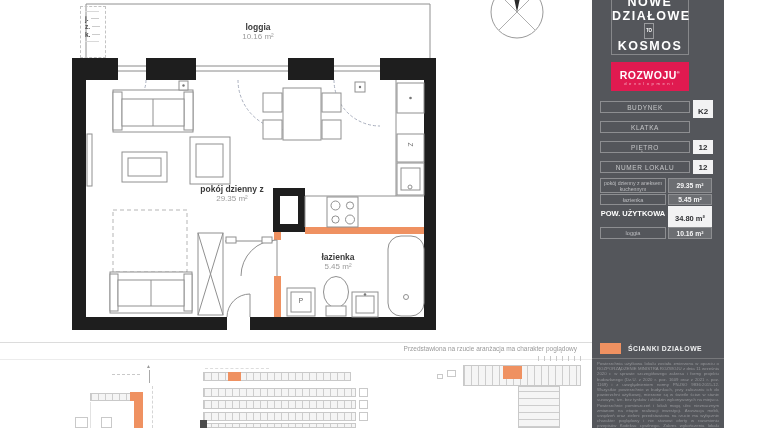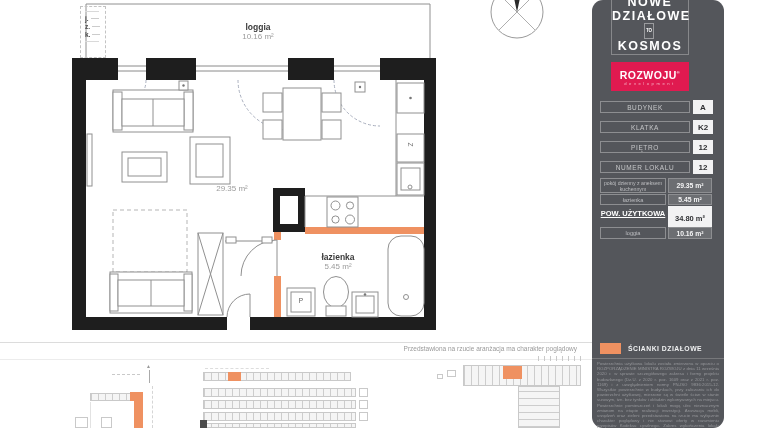--- a/index.html
+++ b/index.html
@@ -30,21 +30,21 @@
               font-size:6.5px;color:#9a9a9a;}
   
   .mini{position:absolute;box-sizing:border-box;}
   .ticksH{background:#f5f5f5 repeating-linear-gradient(90deg,#cdcdcd 0 1px,transparent 1px 7px);
           border:1px solid #c9c9c9;}
   .ticksV{background:#f5f5f5 repeating-linear-gradient(0deg,#cdcdcd 0 1px,transparent 1px 7px);
           border:1px solid #c9c9c9;}
   .obox{background:#ef9161;}
   .lgray{border:1px solid #c9c9c9;}
   
-  .sidebar{position:absolute;left:592px;top:0;width:132px;height:428px;background:#54565b;border-radius:11px;}
+  .sidebar{position:absolute;left:592px;top:0;width:132px;height:428px;background:#54565b;}
   .logo{position:absolute;left:19px;top:-9px;width:78px;height:64px;border:1px solid #87888b;
         color:#fff;text-align:center;box-sizing:border-box;padding-top:3px;}
   .logo .l1{font-weight:bold;font-size:12.5px;letter-spacing:1.5px;line-height:14px;}
   .logo .to{display:inline-block;border:1px solid #9a9b9e;font-size:4.5px;padding:0 1px;
             margin-right:2px;vertical-align:3px;letter-spacing:0;}
   .marvipol{position:absolute;left:19px;top:62px;width:78px;height:29px;background:#e01a50;
             color:#fff;text-align:center;box-sizing:border-box;padding-top:5px;}
   .marvipol .nm{font-weight:bold;font-size:10.5px;letter-spacing:0.5px;line-height:11px;}
   .marvipol .nm sup{font-size:4px;}
   .marvipol .dev{font-size:4.2px;letter-spacing:2.5px;color:#f6afc2;line-height:6px;}
@@ -54,21 +54,21 @@
   .srow-val{position:absolute;left:101px;width:20px;height:14px;background:#f2f2f3;
             color:#2f3033;font-weight:bold;font-size:8px;display:flex;align-items:center;
             justify-content:center;box-sizing:border-box;}
   .acell-l{position:absolute;left:8px;width:66px;border:1px solid #8d8e91;color:#bdbec1;
            display:flex;align-items:center;justify-content:center;text-align:center;
            box-sizing:border-box;}
   .acell-v{position:absolute;left:76px;width:44px;border:1px solid #8d8e91;background:#6c6e72;
            color:#f4f4f5;font-weight:bold;font-size:6.8px;display:flex;align-items:center;
            justify-content:center;box-sizing:border-box;}
   .total-l{position:absolute;left:8px;width:66px;color:#fff;font-weight:bold;font-size:7.5px;
-           display:flex;align-items:center;justify-content:center;text-align:center;text-decoration:underline;}
+           display:flex;align-items:center;justify-content:center;text-align:center;}
   .total-v{position:absolute;left:76px;width:44px;background:#f2f2f3;color:#2f3033;
            font-weight:bold;font-size:7.5px;display:flex;align-items:center;
            justify-content:center;box-sizing:border-box;}
   .swatch{position:absolute;left:8px;top:343px;width:21px;height:11px;background:#ef9161;}
   .sleg{position:absolute;left:36px;top:345px;font-size:6.8px;font-weight:bold;
         letter-spacing:0.5px;color:#f0f1f2;}
   .fineprint{position:absolute;left:5px;top:361px;width:122px;height:67px;overflow:hidden;
              font-size:4.3px;line-height:5.2px;color:#95969a;text-align:justify;}
   .sb-line{position:absolute;left:0;top:358px;width:132px;height:1px;background:#77787b;}
 </style>
@@ -209,20 +209,21 @@
       <div class="row"><span>z.</span><i></i></div>
       <div class="row"><span>k.</span><i></i></div>
       <div class="faint"></div>
     </div>
 
     <div class="lbl" style="left:200px;top:22px;width:116px;">
       <div class="nm">loggia</div>
       <div class="ar">10.16 m²</div>
     </div>
     <div class="lbl" style="left:163px;top:184px;width:138px;">
+      <div class="nm">pokój dzienny z</div>
       <div class="ar">29.35 m²</div>
     </div>
     <div class="lbl" style="left:283px;top:252px;width:110px;">
       <div class="nm">łazienka</div>
       <div class="ar">5.45 m²</div>
     </div>
     <div class="fixlbl" style="left:288px;top:297px;width:26px;">P</div>
     <div class="fixlbl" style="left:400px;top:141px;width:21px;transform:rotate(90deg);color:#777;">Z</div>
 
     <div class="hairline" style="left:0;top:342px;width:592px;"></div>
@@ -275,21 +276,21 @@
     </div>
 
     <div class="marvipol">
       <div class="nm"><span>ROZWOJU</span><sup>®</sup></div>
       <div class="dev">development</div>
     </div>
 
     <div class="srow-label" style="top:101px;">BUDYNEK</div>
     <div class="srow-val" style="top:100px;">A</div>
     <div class="srow-label" style="top:121px;">KLATKA</div>
-    <div class="srow-val" style="top:120px;text-align:center;">K2</div>
+    <div class="srow-val" style="top:104px;text-align:center;">K2</div>
     <div class="srow-label" style="top:141px;">PIĘTRO</div>
     <div class="srow-val" style="top:140px;">12</div>
     <div class="srow-label" style="top:161px;">NUMER LOKALU</div>
     <div class="srow-val" style="top:160px;">12</div>
 
     <div class="acell-l" style="top:178px;height:15px;font-size:5.2px;line-height:6px;">pokój dzienny z aneksem kuchennym</div>
     <div class="acell-v" style="top:178px;height:15px;">29.35 m²</div>
     <div class="acell-l" style="top:194px;height:11px;font-size:5.6px;">łazienka</div>
     <div class="acell-v" style="top:194px;height:11px;">5.45 m²</div>
     <div class="total-l" style="top:206px;height:15px;">POW. UŻYTKOWA</div>

